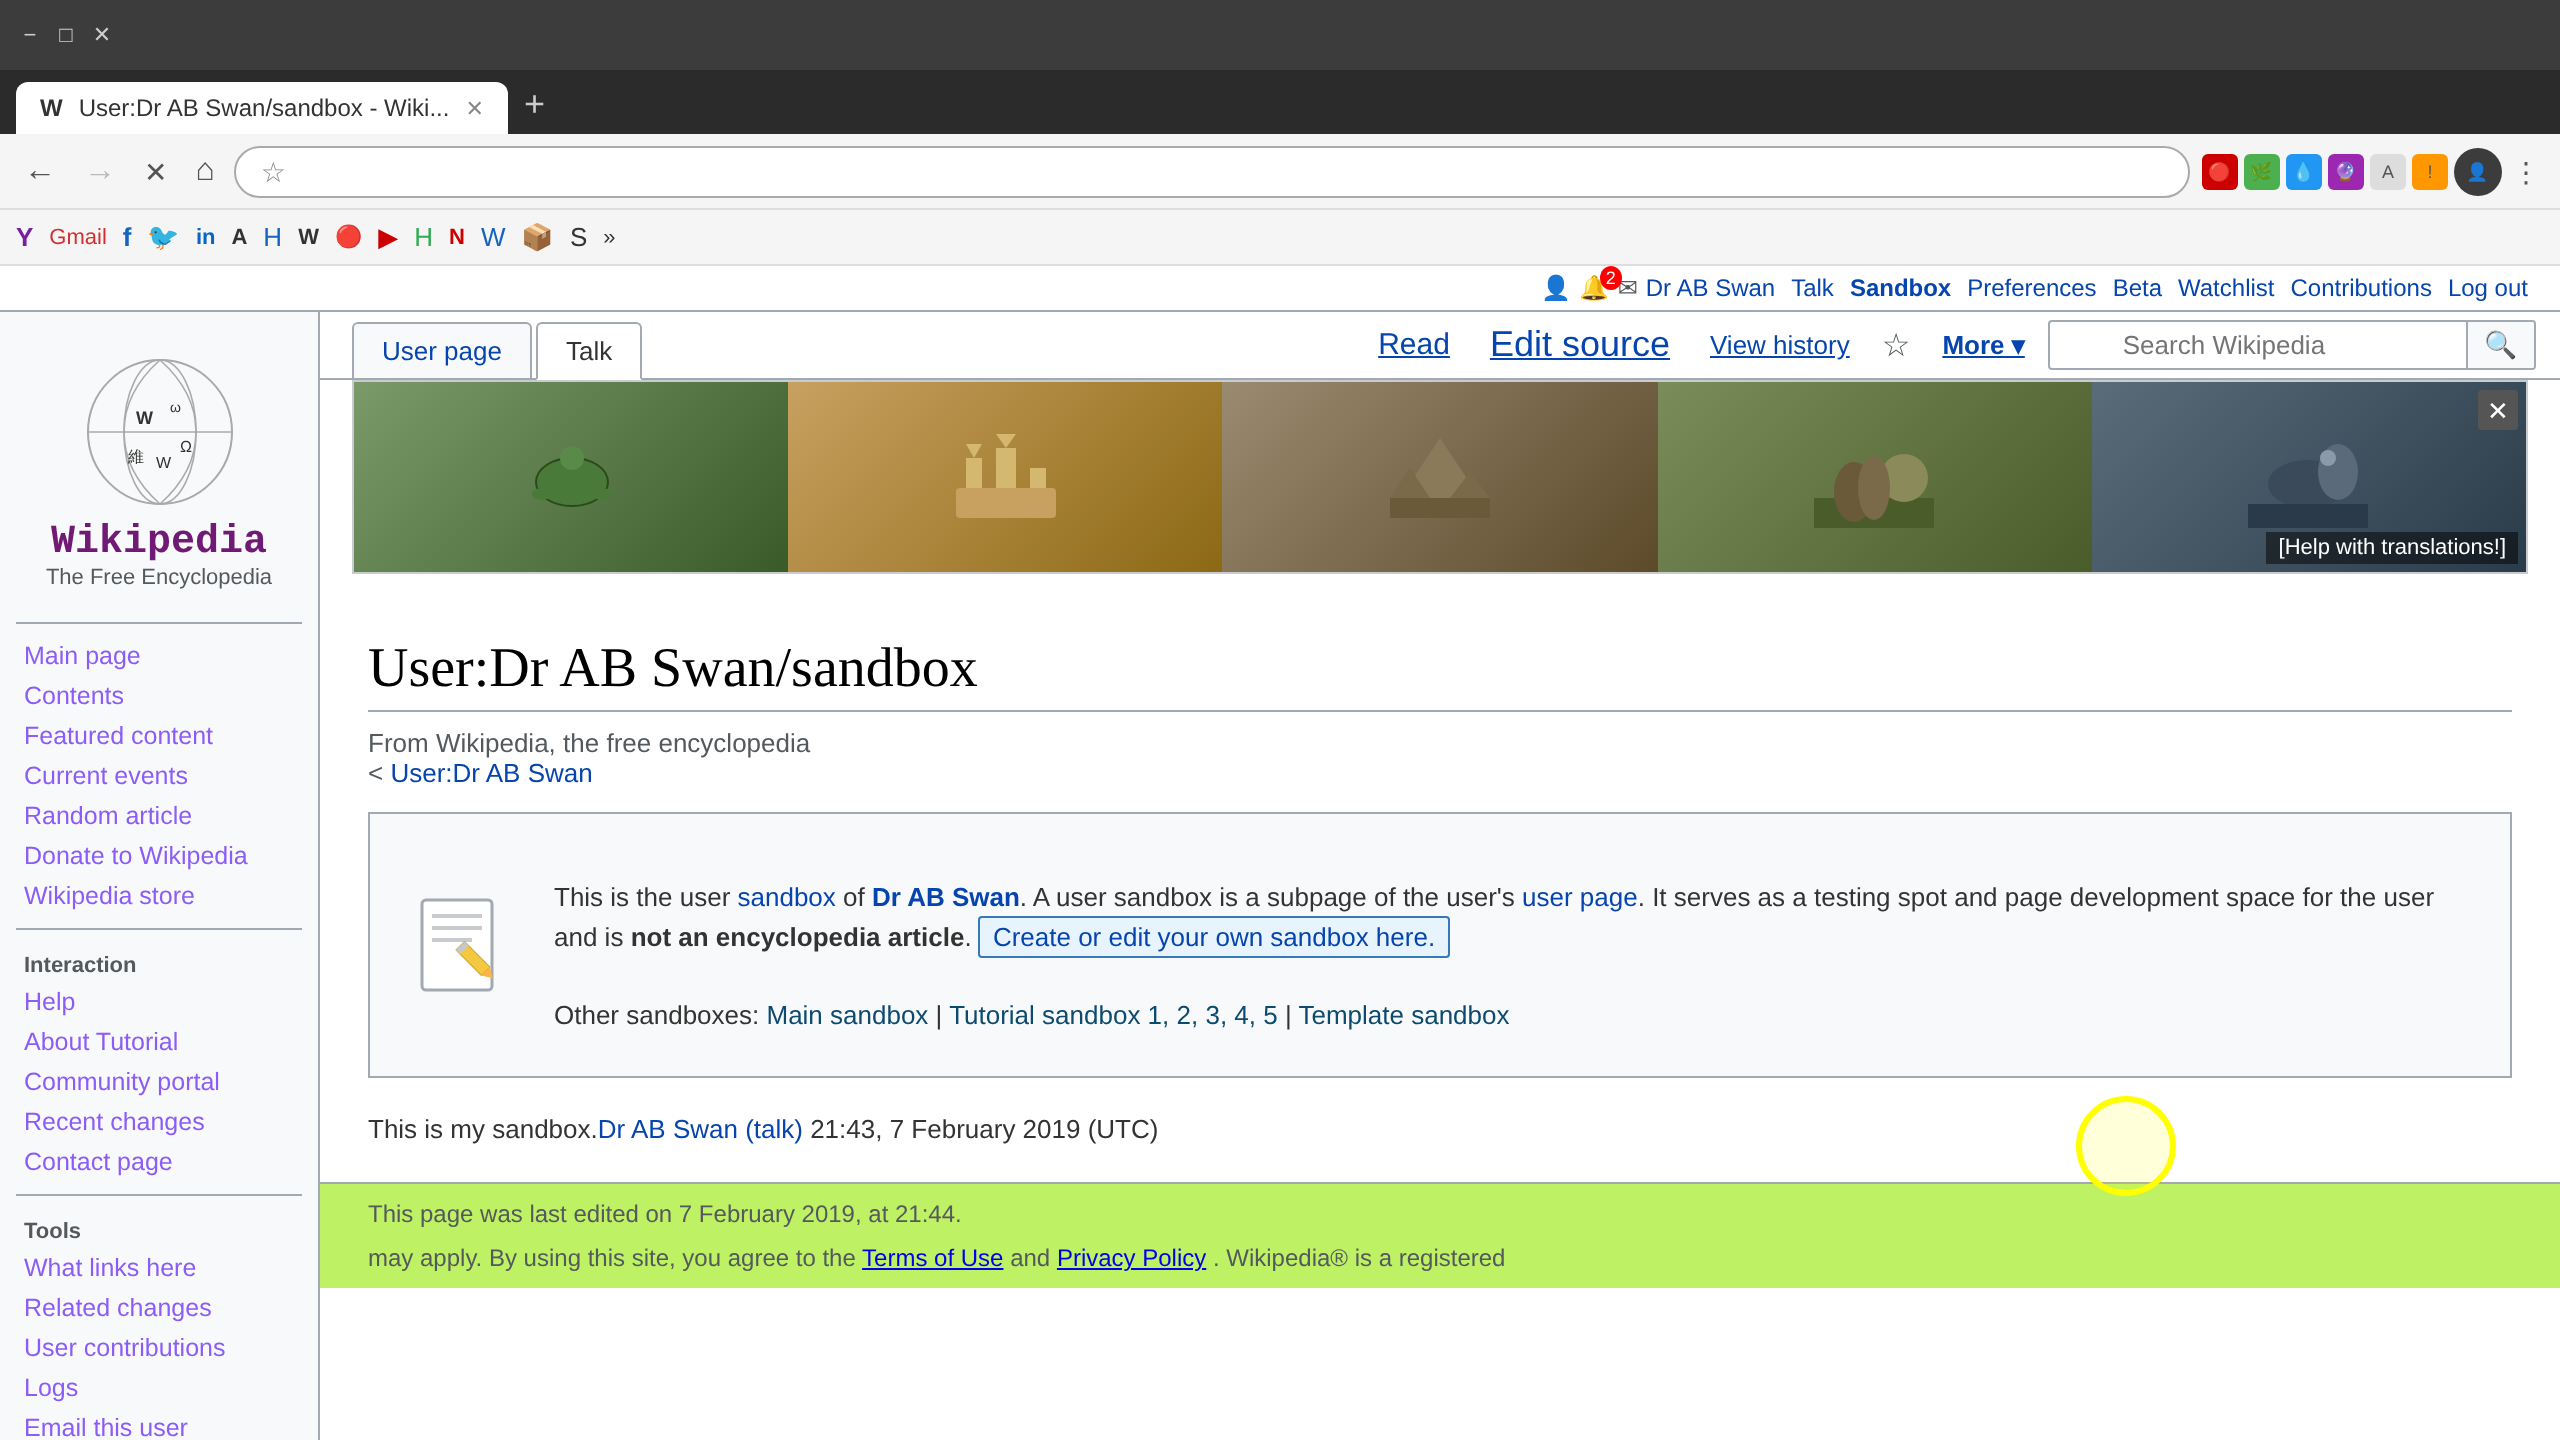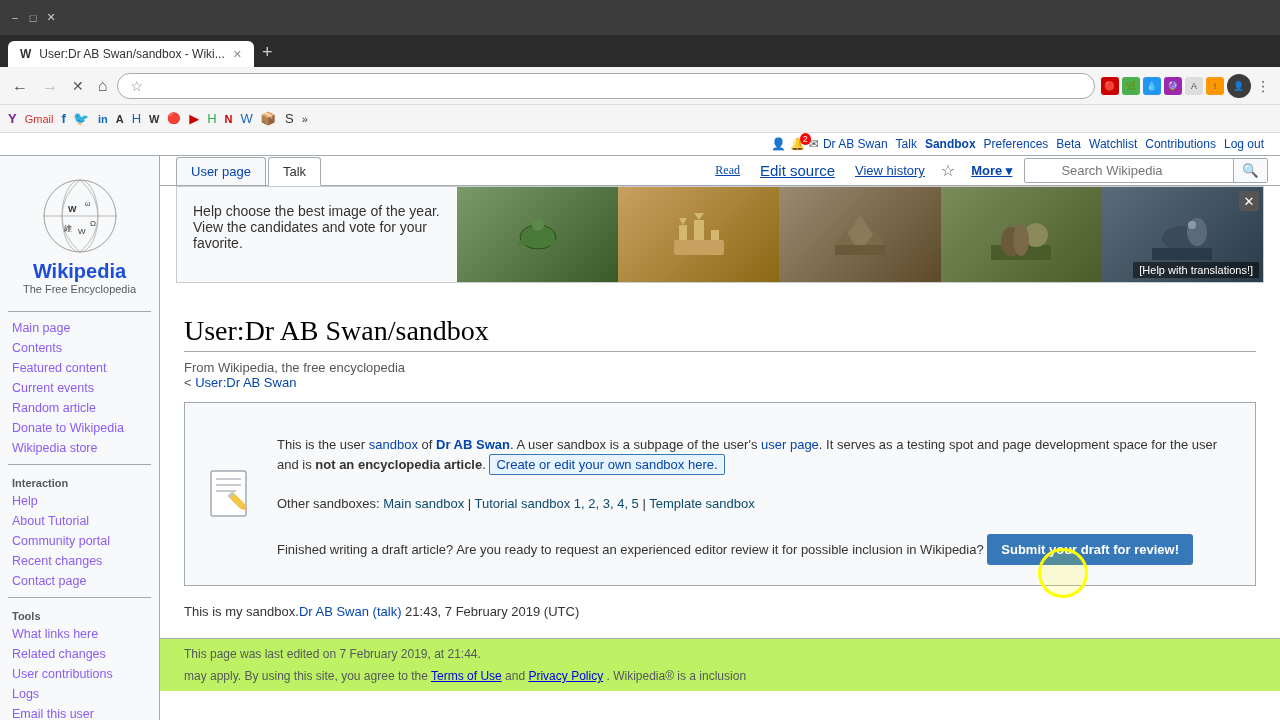--- a/index.html
+++ b/index.html
@@ -35,36 +35,36 @@
     .wiki-header a { color: #0645ad; text-decoration: none; }
     .user-info { display: flex; align-items: center; gap: 4px; color: #54595d; }
     .header-links { display: flex; gap: 8px; }
 
     .wiki-body { display: flex; flex: 1; overflow: hidden; }
 
     
     .sidebar { width: 160px; min-width: 160px; padding: 8px 0; border-right: 1px solid #a2a9b1; overflow-y: auto; background: #f8f9fa; }
     .sidebar-logo { display: flex; flex-direction: column; align-items: center; padding: 12px 8px; }
     .wiki-logo-svg { width: 80px; height: 80px; }
-    .sidebar-logo-text { font-family: Liberation Sans, sans-serif; font-size: 20px; font-weight: bold; color: #1d4ed8; margin-top: 4px; }
+    .sidebar-logo-text { font-family: Liberation Mono, monospace; font-size: 20px; font-weight: bold; color: #701a75; margin-top: 4px; }
     .sidebar-logo-sub { font-size: 11px; color: #54595d; }
     .sidebar-section { margin: 6px 0; }
     .sidebar-link { display: block; padding: 3px 12px; font-size: 12.5px; color: #8b5cf6; text-decoration: none; cursor: pointer; }
     .sidebar-divider { height: 1px; background: #a2a9b1; margin: 4px 8px; }
     .sidebar-section-header { font-size: 11px; font-weight: bold; color: #54595d; padding: 6px 12px 2px; }
 
     
     .main-content { flex: 1; overflow-y: auto; padding: 0; }
 
     .page-tabs { display: flex; align-items: flex-end; padding: 0 0 0 16px; border-bottom: 1px solid #a2a9b1; background: #fff; gap: 0; }
     .page-tab { padding: 6px 14px; font-size: 13px; color: #0645ad; text-decoration: none; cursor: pointer; border: 1px solid #a2a9b1; border-bottom: none; border-radius: 3px 3px 0 0; background: #f8f9fa; margin-right: 2px; }
     .page-tab.active { background: #fff; color: #333; border-bottom: 1px solid #fff; margin-bottom: -1px; z-index: 1; }
     .page-tab-actions { margin-left: auto; display: flex; align-items: center; gap: 4px; padding-right: 12px; }
-    .read-link { color: #0645ad; font-size: 12px; padding: 6px 8px; font-family: Liberation Serif, serif; }
-    .edit-link { color: #0645ad; font-size: 15px; padding: 6px 8px; }
+    .read-link { color: #0645ad; font-size: 15px; padding: 6px 8px; }
+    .edit-link { color: #0645ad; font-size: 18px; padding: 6px 8px; }
     .history-link { color: #0645ad; font-size: 13px; padding: 6px 8px; }
     .star-btn { font-size: 16px; color: #54595d; padding: 4px; }
     .more-btn { color: #0645ad; font-size: 13px; padding: 6px 8px; display: flex; align-items: center; gap: 2px; font-weight: bold; }
     .search-box { display: flex; border: 1px solid #a2a9b1; border-radius: 2px; overflow: hidden; padding-left: 28px; }
     .search-input { padding: 4px 8px; font-size: 13px; border: none; outline: none; width: 180px; }
     .search-btn { background: #f8f9fa; border: none; border-left: 1px solid #a2a9b1; padding: 4px 8px; cursor: pointer; color: #555; }
 
     .article-content { padding: 16px 24px; }
 
     
@@ -284,21 +284,20 @@
           <span class="star-btn">☆</span>
           <a class="more-btn" href="#">More ▾</a>
           <div class="search-box">
             <input class="search-input" type="text" placeholder="Search Wikipedia" style="">
             <button class="search-btn">🔍</button>
           </div>
         </div>
       </div>
 
       <div class="wiki-banner">
-        <div class="banner-text">Help choose the best image of the year. View the candidates and vote for your favorite.</div>
         <div class="banner-images">
           <div class="banner-img img1" style="background:linear-gradient(135deg,#7a9a6a,#3a5a2a);display:flex;align-items:center;justify-content:center;">
 
             <svg width="50" height="40" viewBox="0 0 50 40">
               <ellipse cx="25" cy="22" rx="18" ry="12" fill="#4a7a3a" stroke="#2a4a1a" stroke-width="1"></ellipse>
               <circle cx="25" cy="10" r="6" fill="#5a8a4a"></circle>
               <ellipse cx="10" cy="28" rx="5" ry="3" fill="#4a7a3a"></ellipse>
               <ellipse cx="40" cy="28" rx="5" ry="3" fill="#4a7a3a"></ellipse>
             </svg>
           </div>
@@ -366,38 +365,35 @@
               </g>
             </svg>
           </div>
           <div class="sandbox-text">
             <p>
               This is the user <a class="sandbox-link" href="#">sandbox</a> of <strong><a class="sandbox-link" href="#">Dr AB Swan</a></strong>. A user sandbox is a subpage of the user's <a class="sandbox-link" href="#">user page</a>. It serves as a testing spot and page development space for the user and is <strong>not an encyclopedia article</strong>. <span style="background:#e8f4fd;border:1px solid #3778b8;padding:2px 6px;border-radius:2px;"><a class="sandbox-link" href="#" style="color:#0645ad;">Create or edit your own sandbox here.</a></span>
             </p>
             <p class="sandbox-other-links">
               Other sandboxes: <a href="#">Main sandbox</a> | <a href="#">Tutorial sandbox 1, 2, 3, 4, 5</a> | <a href="#">Template sandbox</a>
             </p>
-            <p>
-              Finished writing a draft article? Are you ready to request an experienced editor review it for possible inclusion in Wikipedia? <button class="submit-btn">Submit your draft for review!</button>
-            </p>
           </div>
         </div>
 
         <div class="article-body">
           <p>This is my sandbox.<a href="#" style="color:#0645ad;">Dr AB Swan (talk)</a> 21:43, 7 February 2019 (UTC)</p>
         </div>
       </div>
 
       <div class="page-footer">
         <span>This page was last edited on 7 February 2019, at 21:44.</span>
       </div>
       <div class="page-footer" style="border-top:none;padding-top:0;">
         <span>may apply. By using this site, you agree to the</span>
         <a href="#">Terms of Use</a>
         <span>and</span>
         <a href="#">Privacy Policy</a>
-        <span>. Wikipedia® is a inclusion</span>
+        <span>. Wikipedia® is a registered</span>
       </div>
     </div>
   </div>
 </div>
 
 <div class="cursor-circle" style="left: 1038px; top: 548px;"></div>
 
 </body></html>

